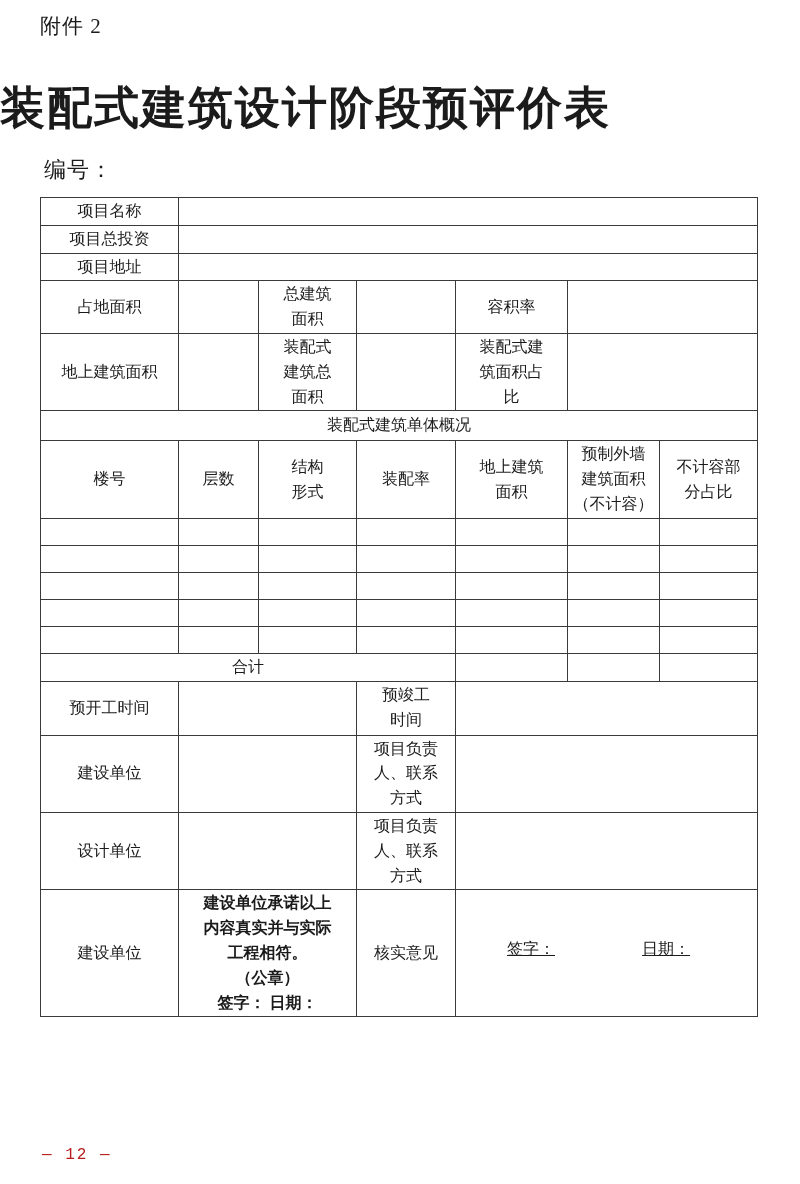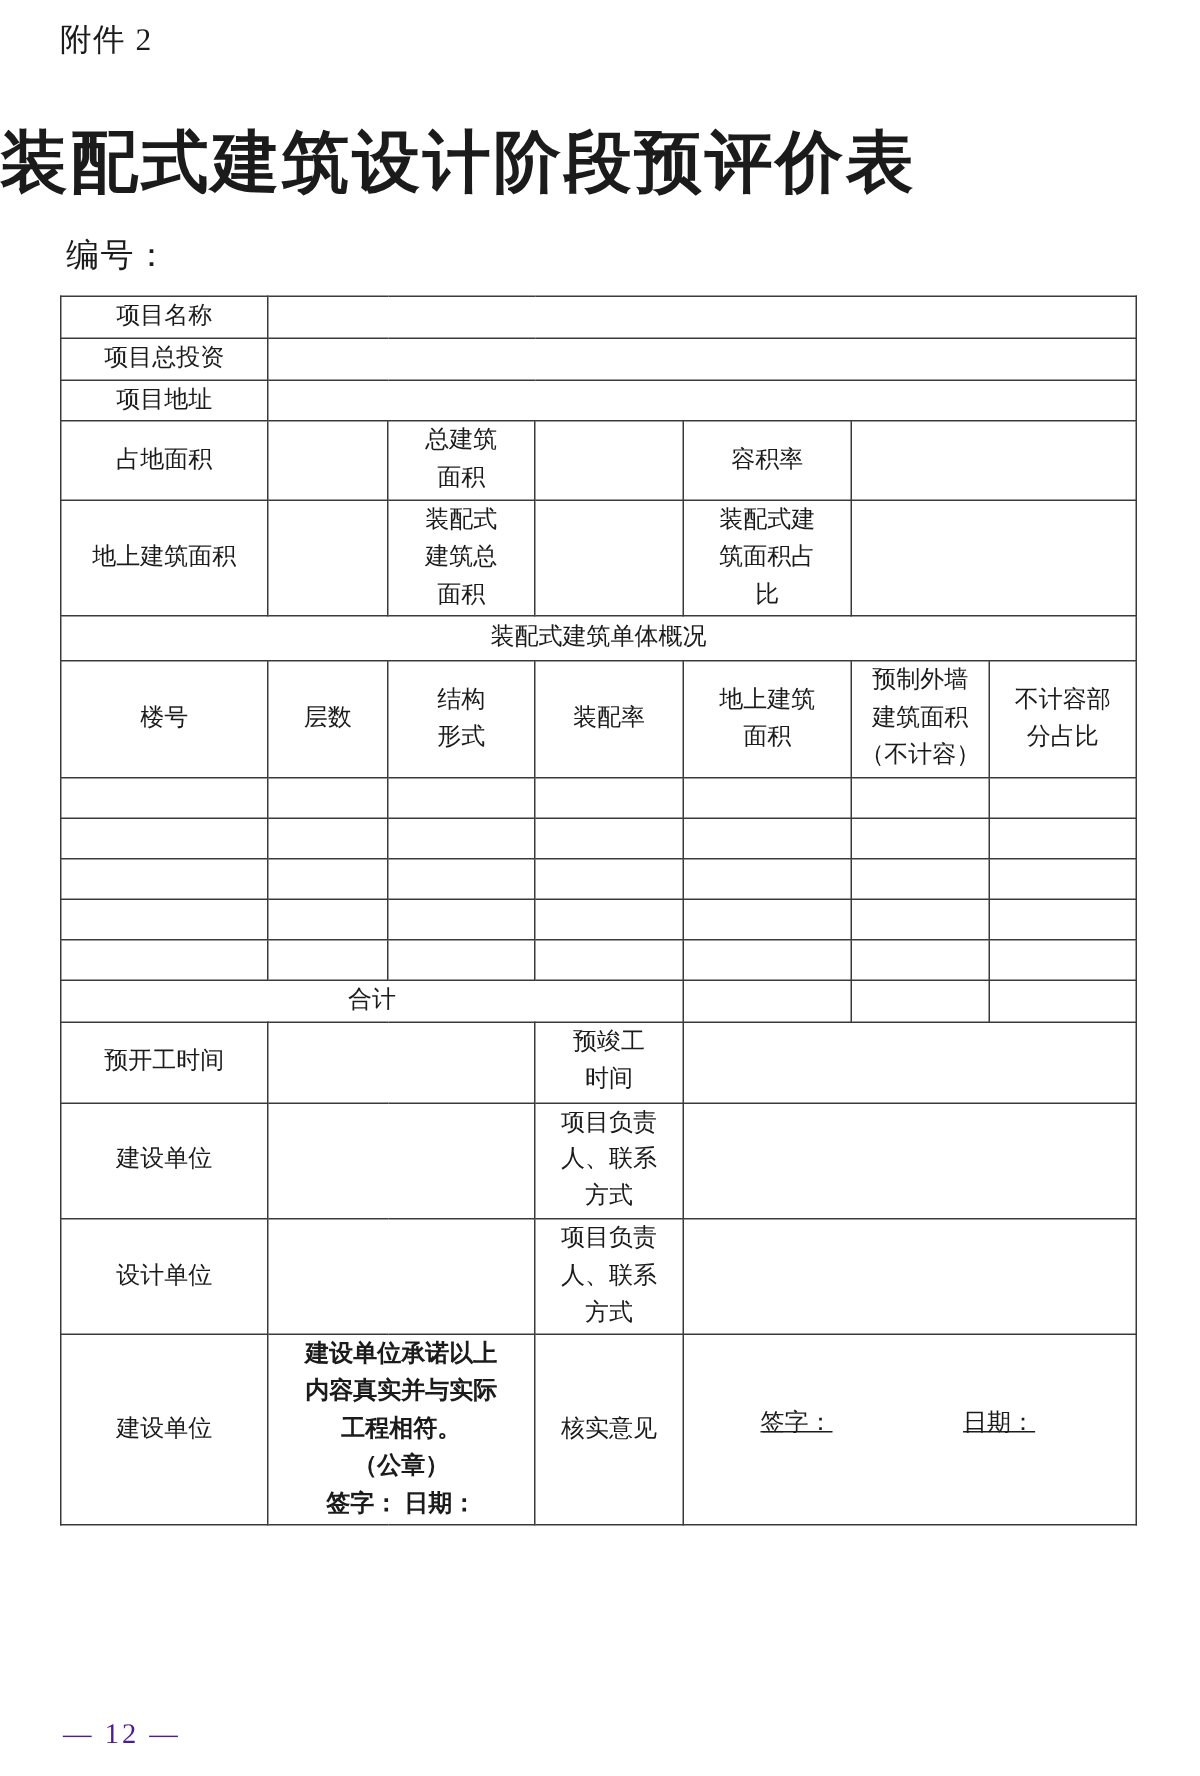--- a/index.html
+++ b/index.html
@@ -44,21 +44,21 @@
 
   td.statement-cell { text-align: left; padding: 3px 7px; font-weight: bold; }
   td.sign-cell { vertical-align: bottom; }
   .sign-row {
     display: flex; justify-content: space-between;
     padding: 0 64px 8px 48px; font-size: 16px; text-decoration: underline;
   }
 
   .footer {
     position: absolute; left: 42px; top: 1146px;
-    font-size: 19px; color: #4c1d95; letter-spacing: 2px;
+    font-size: 16px; color: #b91c1c; letter-spacing: 2px; font-family: Liberation Mono, monospace;
   }
 </style>
 </head>
 <body>
 
 <div class="page">
 
   <div class="attachment">附件 2</div>
   <div class="doc-title">装配式建筑设计阶段预评价表</div>
   <div class="serial">编号：</div>

